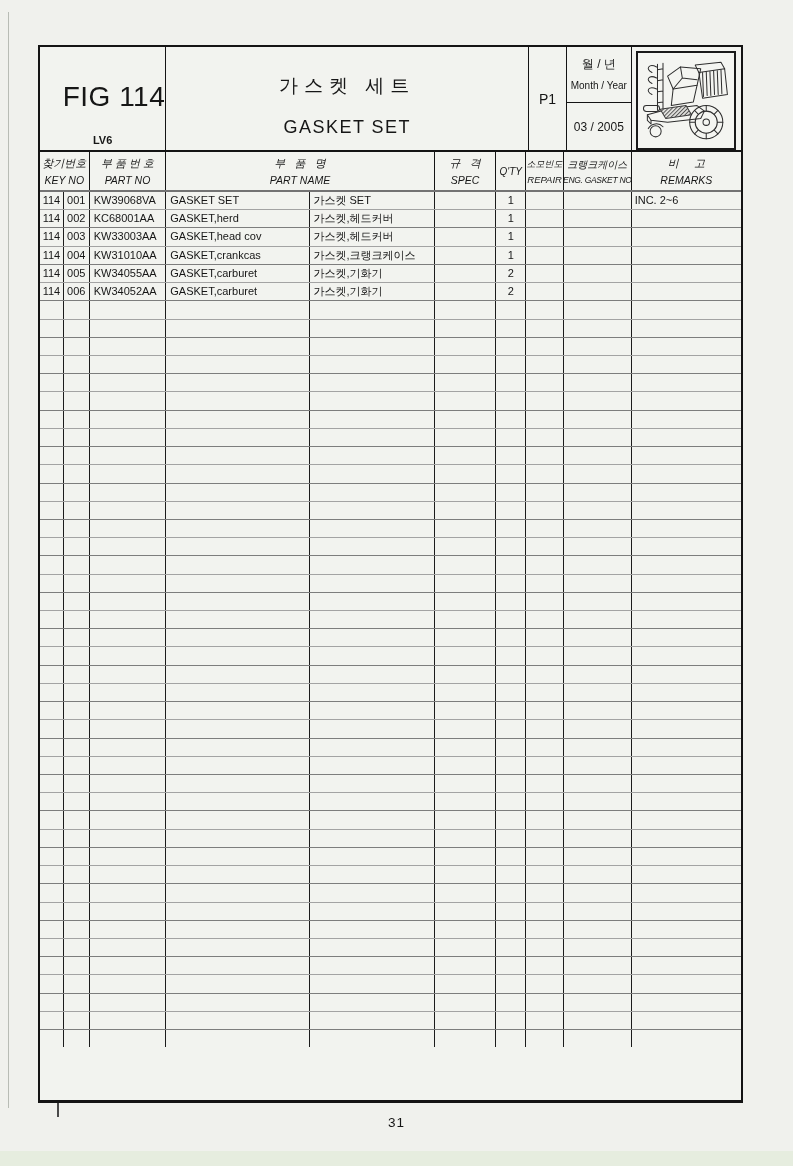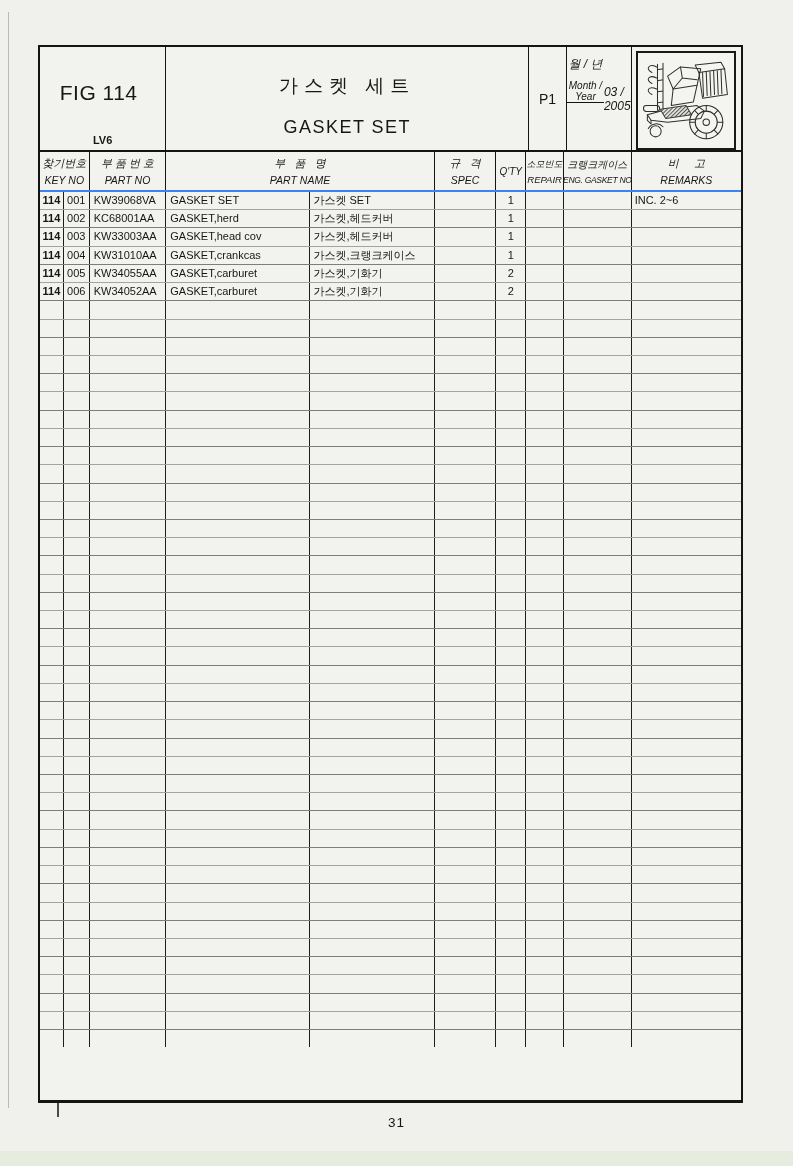--- a/index.html
+++ b/index.html
@@ -20,40 +20,40 @@
     position:absolute;left:38px;top:45px;width:705px;height:1058px;
     box-sizing:border-box;border:2px solid #141414;border-bottom-width:3px;
     background:#f2f3ef;
   }
 
   
   .hdr-top{display:flex;height:105px;box-sizing:border-box;border-bottom:2px solid #141414;}
   .hdr-top > div{box-sizing:border-box;border-right:1px solid #141414;position:relative;}
   .hdr-top > div:last-child{border-right:none;}
   .fig-cell{width:127px;}
-  .fig-no{position:absolute;top:34px;left:0;right:8px;text-align:center;font-size:21px;letter-spacing:.5px;}
+  .fig-no{position:absolute;top:34px;left:0;right:0;text-align:right;font-size:28px;letter-spacing:.5px;}
   .model{position:absolute;bottom:4px;left:0;right:0;text-align:center;font-size:11px;font-weight:bold;}
   .title-cell{width:365px;display:flex;flex-direction:column;align-items:center;justify-content:center;padding-top:14px;}
   .title-ko{font-size:19px;letter-spacing:6px;margin-bottom:18px;}
   .title-en{font-size:18px;letter-spacing:1.5px;}
   .p1-cell{width:38px;display:flex;align-items:center;justify-content:center;font-size:14px;}
-  .my-cell{width:65px;display:flex;flex-direction:row;font-style:italic;}
+  .my-cell{width:65px;display:flex;flex-direction:column;}
   .my-top{height:56px;box-sizing:border-box;border-bottom:1px solid #141414;text-align:center;padding-top:9px;}
   .my-ko{font-size:12px;margin-bottom:7px;}
   .my-en{font-size:10px;}
   .my-bottom{flex:1;display:flex;align-items:center;justify-content:center;font-size:12px;}
   .illus-cell{width:110px;}
   .illus-box{
     position:absolute;left:4px;top:4px;width:100px;height:99px;
     box-sizing:border-box;border:2px solid #1a1a1a;background:#f4f5f1;
     display:flex;align-items:center;justify-content:center;
   }
 
   
-  .hdr-cols{display:flex;height:40px;box-sizing:border-box;border-bottom:2px solid #3b82f6;font-style:italic;}
+  .hdr-cols{display:flex;height:40px;box-sizing:border-box;border-bottom:2px solid #737373;font-style:italic;}
   .hcell{box-sizing:border-box;border-right:1px solid #141414;display:flex;flex-direction:column;align-items:center;justify-content:center;gap:3px;white-space:nowrap;overflow:hidden;}
   .hcell:last-child{border-right:none;}
   .hko{font-size:11px;}
   .hen{font-size:10.5px;}
   .h-key{width:50px;}
   .h-pno{width:77px;}
   .h-pname{width:270px;}
   .h-spec{width:62px;}
   .h-qty{width:30px;font-size:10px;}
   .h-rep{width:38px;}
@@ -64,21 +64,21 @@
   .h-ser .hen{font-size:8.5px;letter-spacing:-.3px;}
   .h-rem{width:110px;}
 
   
   .grid{height:855px;display:flex;flex-direction:column;overflow:hidden;}
   .grid-row{flex:1 1 0;display:flex;box-sizing:border-box;border-bottom:1px solid #a3a3a3;}
   .grid-row:nth-child(2n){border-bottom-color:#7d7d7d;}
   .grid-row:last-child{border-bottom:none;}
   .gcell{box-sizing:border-box;border-right:1px solid #1c1c1c;font-size:11px;line-height:17px;white-space:nowrap;overflow:hidden;}
   .gcell:last-child{border-right:none;}
-  .c-fig{width:24px;text-align:center;font-weight:bold;}
+  .c-fig{width:24px;text-align:center;}
   .c-key{width:26px;text-align:center;}
   .c-pno{width:77px;padding-left:4px;}
   .c-nen{width:145px;padding-left:4px;}
   .c-nko{width:125px;padding-left:3px;}
   .c-spec{width:62px;}
   .c-qty{width:30px;text-align:center;}
   .c-rep{width:38px;}
   .c-ser{width:68px;}
   .c-rem{width:110px;padding-left:3px;}
 

